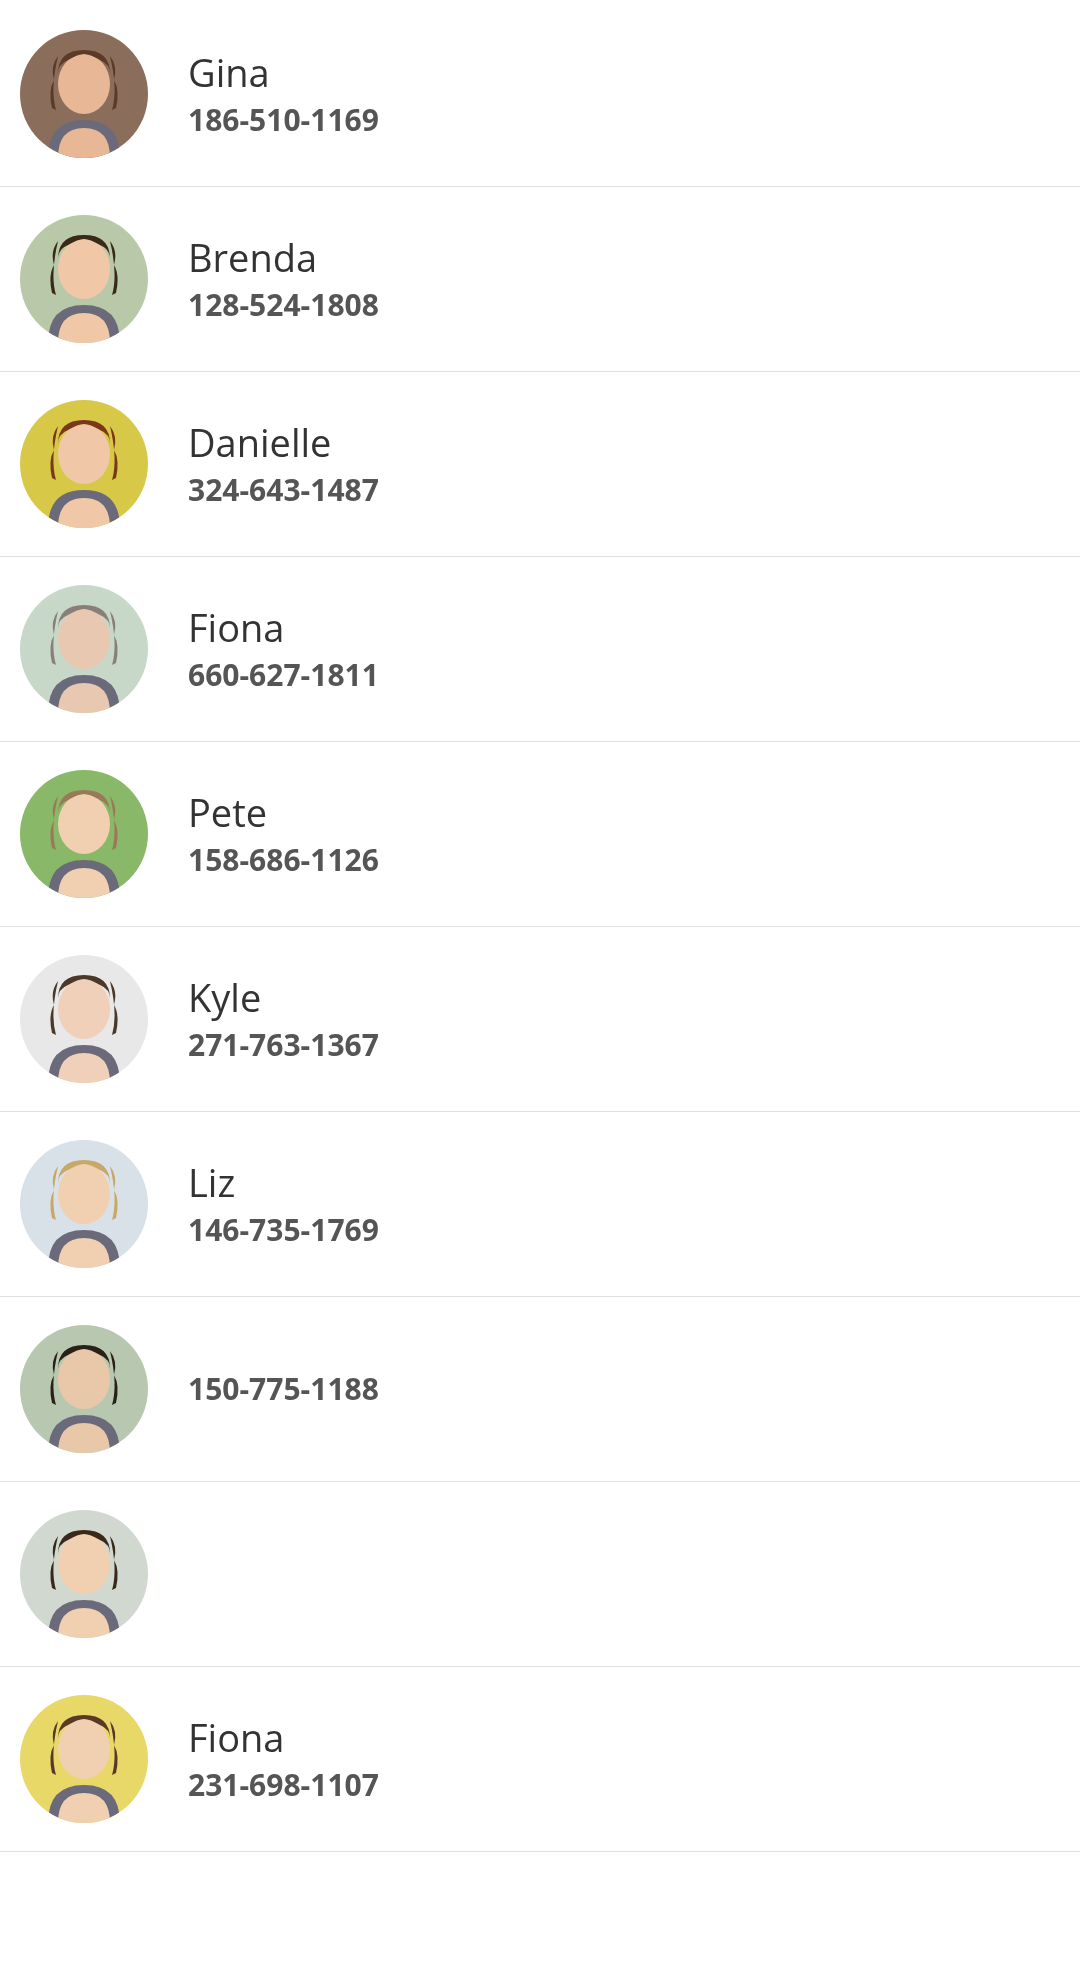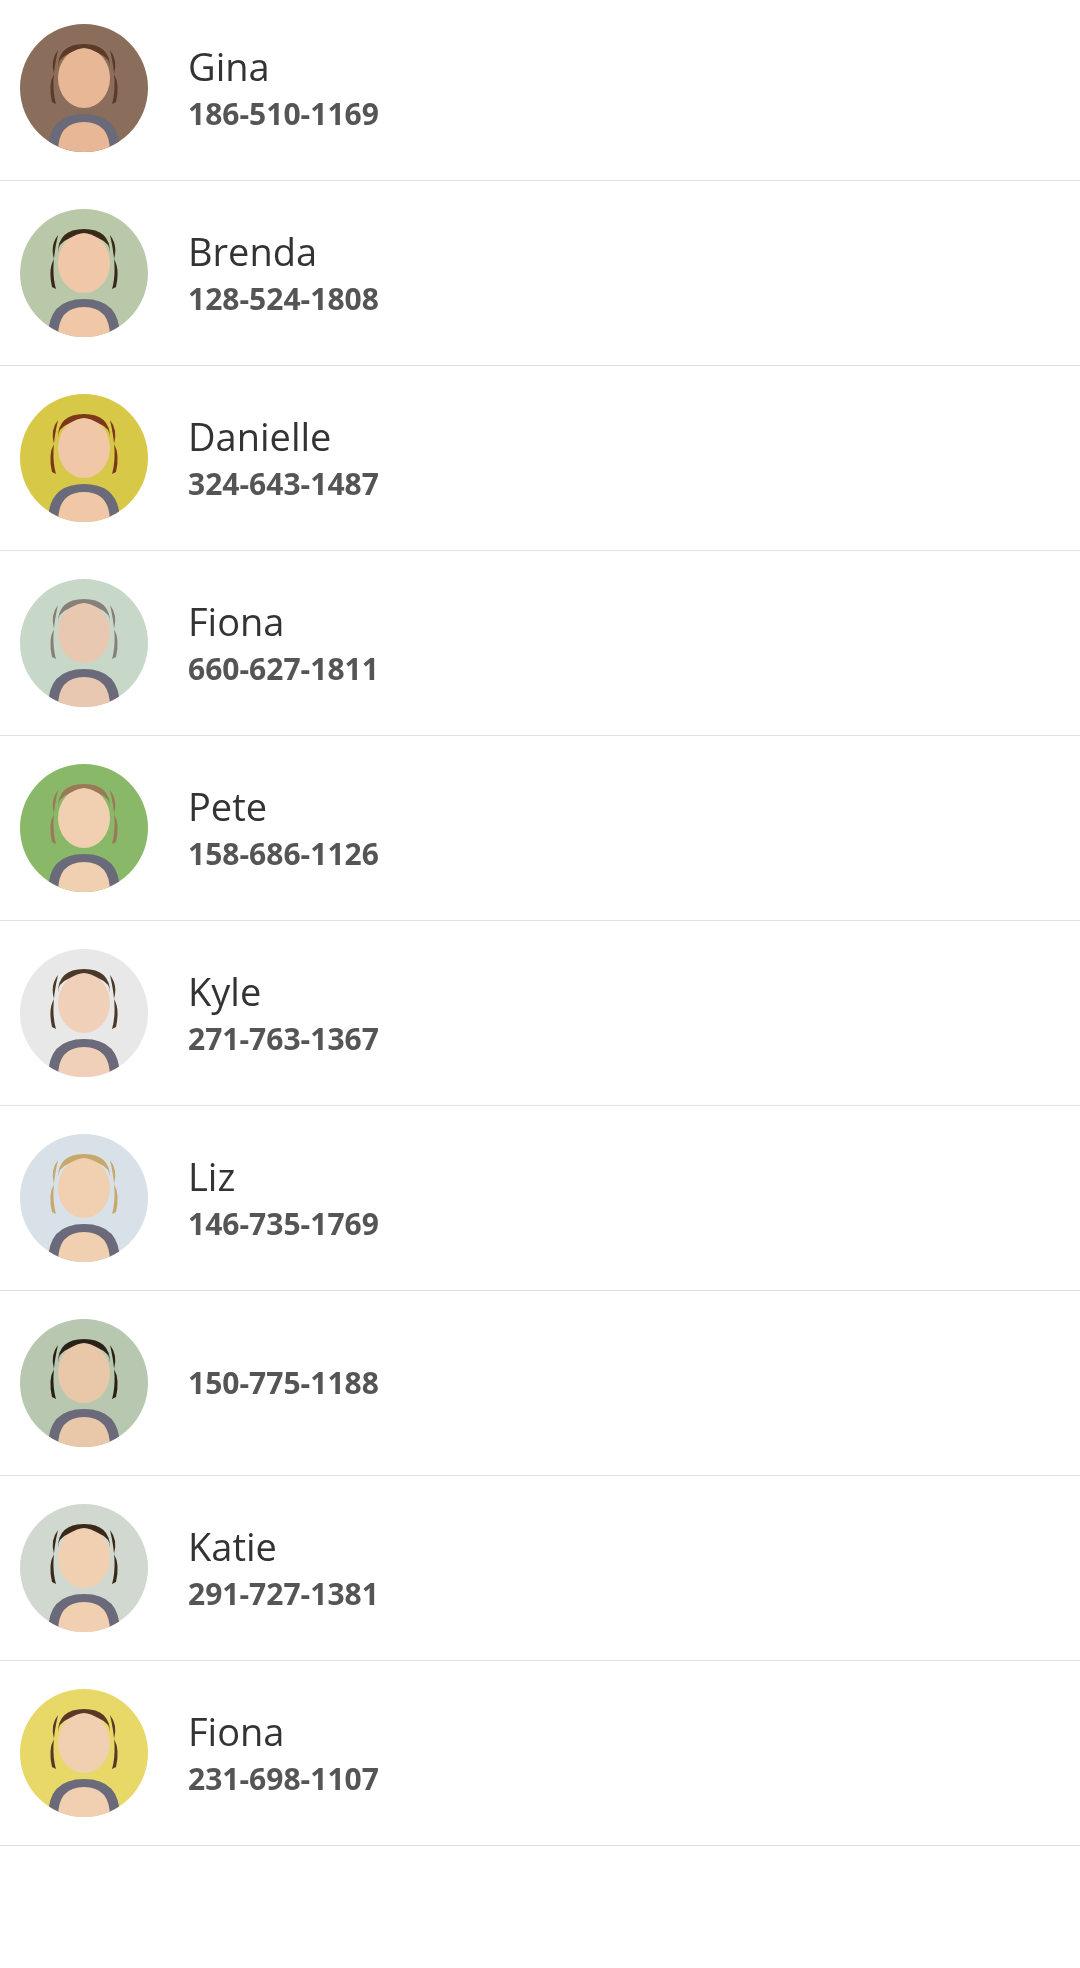--- a/index.html
+++ b/index.html
@@ -16,21 +16,21 @@
       width: 100%;
     }
     .contact-item {
       display: flex;
       align-items: center;
       padding: 28px 20px;
       border-bottom: 1px solid #e0e0e0;
       cursor: pointer;
     }
     .contact-item:first-child {
-      padding-top: 24px;
+      padding-top: 30px;
     }
     .avatar {
       width: 128px;
       height: 128px;
       border-radius: 50%;
       flex-shrink: 0;
       margin-right: 40px;
       overflow: hidden;
       position: relative;
     }
@@ -201,24 +201,20 @@
         <svg viewBox="0 0 128 128" xmlns="http://www.w3.org/2000/svg">
     <rect width="128" height="128" fill="#d0d8d0"></rect>
     <ellipse cx="64" cy="54" rx="26" ry="30" fill="#f0d0b0"></ellipse>
     <path d="M 38 44 Q 38 20 64 20 Q 90 20 90 44 Q 90 34 80 30 Q 70 24 64 24 Q 58 24 48 30 Q 38 34 38 44 Z" fill="#3a2818"></path>
     <path d="M 34 50 Q 30 36 38 26 Q 30 60 36 80 L 32 78 Q 28 60 34 50 Z" fill="#3a2818"></path>
     <path d="M 94 50 Q 98 36 90 26 Q 98 60 92 80 L 96 78 Q 100 60 94 50 Z" fill="#3a2818"></path>
     <path d="M 30 128 Q 30 94 64 94 Q 98 94 98 128 Z" fill="#f0d0b0"></path>
     <path d="M 28 128 Q 28 90 64 90 Q 100 90 100 128 L 90 128 Q 90 98 64 98 Q 38 98 38 128 Z" fill="#6a6a7a"></path>
   </svg>
       </div>
-      <div class="contact-info">
-        <div class="contact-name">Katie</div>
-        <div class="contact-phone">291-727-1381</div>
-      </div>
     </div>
     <div class="contact-item">
       <div class="avatar">
         <svg viewBox="0 0 128 128" xmlns="http://www.w3.org/2000/svg">
     <rect width="128" height="128" fill="#e8d868"></rect>
     <ellipse cx="64" cy="54" rx="26" ry="30" fill="#f0d0b0"></ellipse>
     <path d="M 38 44 Q 38 20 64 20 Q 90 20 90 44 Q 90 34 80 30 Q 70 24 64 24 Q 58 24 48 30 Q 38 34 38 44 Z" fill="#5a3828"></path>
     <path d="M 34 50 Q 30 36 38 26 Q 30 60 36 80 L 32 78 Q 28 60 34 50 Z" fill="#5a3828"></path>
     <path d="M 94 50 Q 98 36 90 26 Q 98 60 92 80 L 96 78 Q 100 60 94 50 Z" fill="#5a3828"></path>
     <path d="M 30 128 Q 30 94 64 94 Q 98 94 98 128 Z" fill="#f0d0b0"></path>

